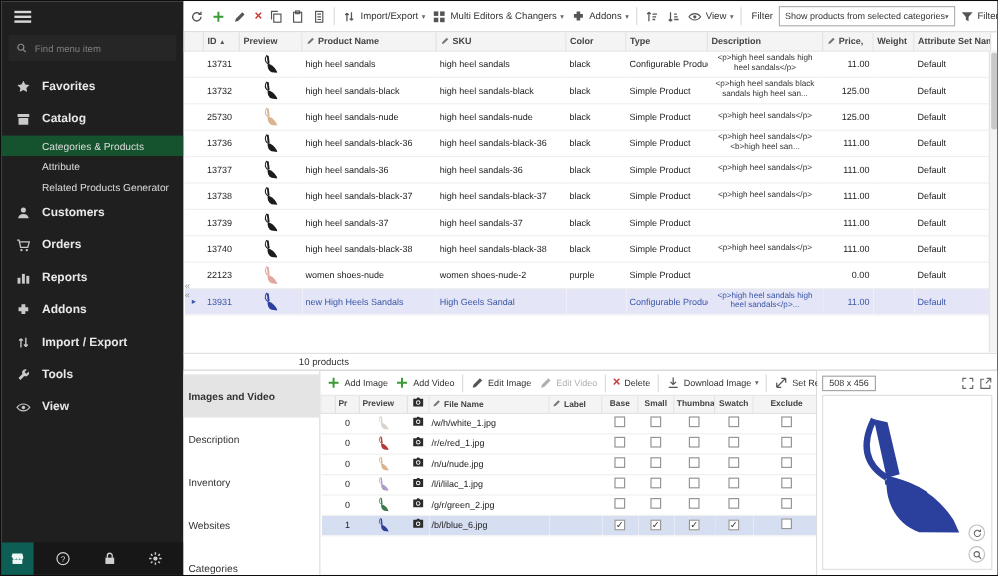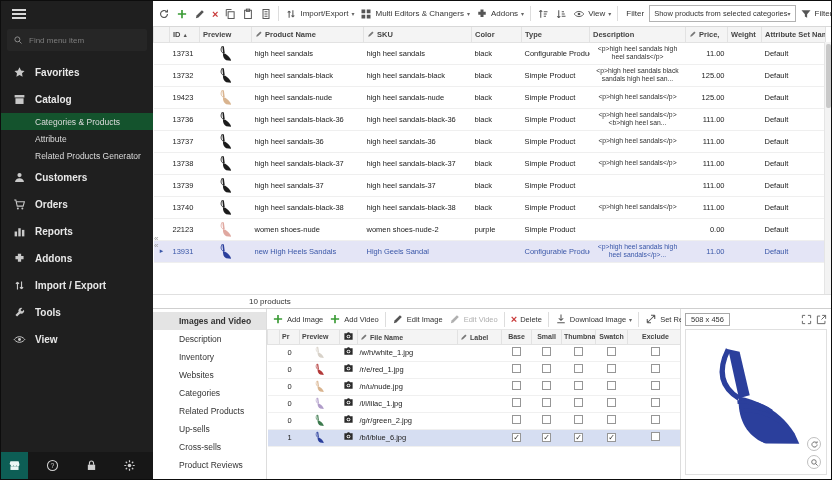--- a/index.html
+++ b/index.html
@@ -70,21 +70,21 @@
              border-left:1px solid #e5e5e5; }
   .vthumb { position:absolute; left:1px; top:2px; width:5px; height:64px; background:#c9c9c9; border-radius:2px; }
   .collapse-handle { position:absolute; left:1px; top:208px; font-size:8px; line-height:7px;
                      color:#9a9a9a; cursor:pointer; }
   .grid-footer { height:14px; flex:0 0 14px; display:flex; align-items:center; padding-left:96px;
                  font-size:8px; color:#333; border-bottom:1px solid #cfcfcf; }
 
   
   .bottom { flex:1; display:flex; min-height:0; }
   .tabs { width:114px; flex:0 0 114px; border-right:1px solid #ddd; padding-top:3px; background:#fff; }
-  .tab { height:18px; display:flex; align-items:center; padding-left:26px; font-size:8.5px;
+  .tab { height:36px; display:flex; align-items:center; padding-left:4px; font-size:8.5px;
          color:#333; cursor:pointer; }
   .tab.sel { background:#e4e4e4; font-weight:bold; }
 
   .images-pane { flex:1; display:flex; flex-direction:column; border-right:1px solid #ddd; min-width:0; }
   .img-toolbar { height:21px; flex:0 0 21px; display:flex; align-items:center; gap:2px; padding:0 3px;
                  font-size:7.5px; color:#333; border-bottom:1px solid #e7e7e7; white-space:nowrap; }
   .disabled { color:#b0b0b0; }
   .img-grid { flex:1; overflow:hidden; }
   .itable { width:416px; font-size:7.5px; }
   .itable thead th { height:14px; background:#f4f4f4; border:1px solid #e2e2e2; border-top:none;
@@ -456,21 +456,21 @@
               <td>high heel sandals-black</td>
               <td>black</td>
               <td>Simple Product</td>
               <td class="c-desc">&lt;p&gt;high heel sandals black sandals high heel san...</td>
               <td class="c-price">125.00</td>
               <td></td>
               <td>Default</td>
             </tr>
             <tr>
               <td class="c-exp"></td>
-              <td>19423</td>
+              <td>25730</td>
               <td>
                 <svg width="17" height="17" viewBox="0 0 32 32" style="margin:0 auto">
                   <path d="M10 2 L13 3 L14.5 15 L11.5 15.5 Z" fill="#d9b48f"></path>
                   <path d="M11.5 15 C17 16.5 22.5 20.5 25.5 26.5 L26.5 29.5 L17.5 28.5 C12.5 26 10.5 21 11.5 15 Z" fill="#d9b48f"></path>
                   <path d="M10 2 C6.5 7.5 7 12 11.5 15.5" stroke="#d9b48f" stroke-width="1.6" fill="none"></path>
                 </svg>
               </td>
               <td>high heel sandals-nude</td>
               <td>high heel sandals-nude</td>
               <td>black</td>

